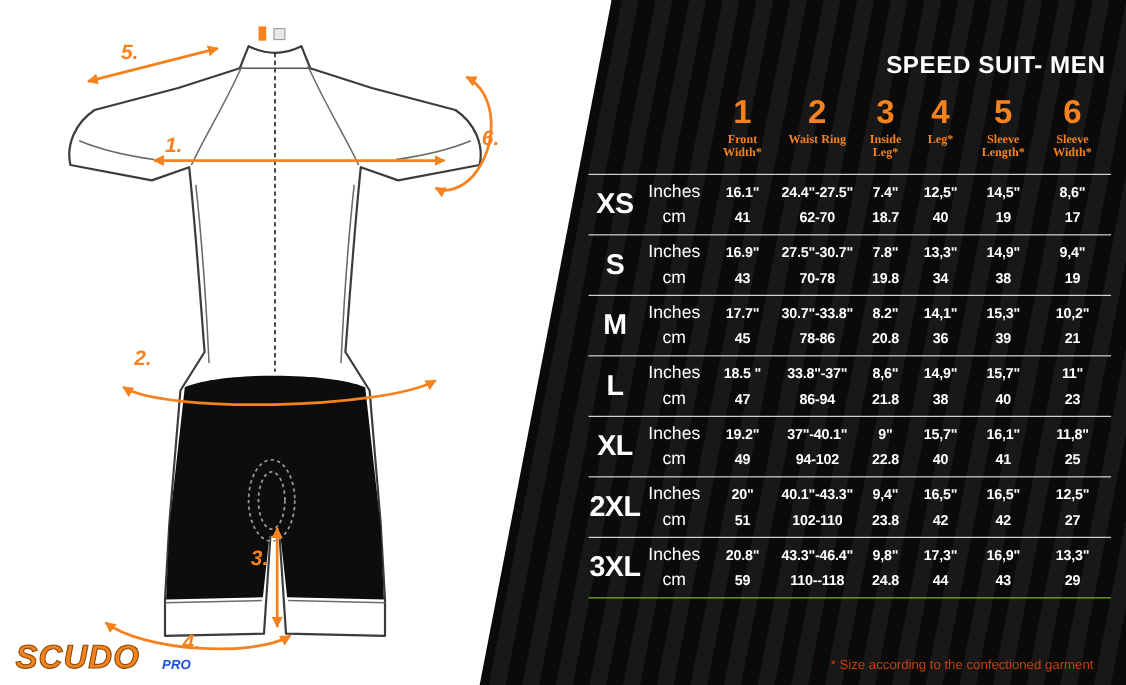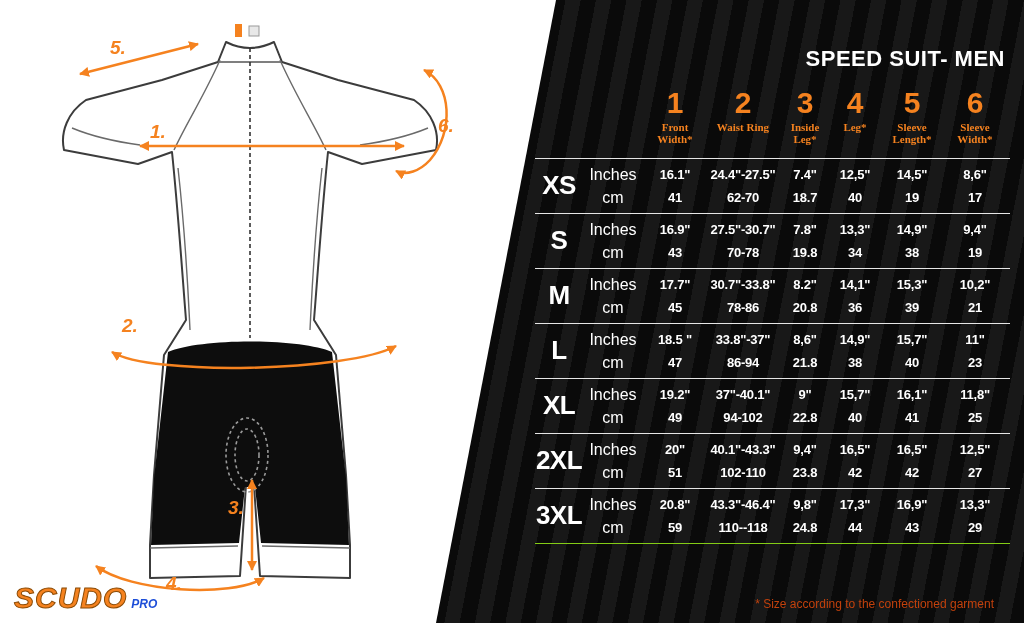--- a/index.html
+++ b/index.html
@@ -12,21 +12,21 @@
     position:absolute;inset:0;
     background:repeating-linear-gradient(101deg,#0a0a0a 0 15px,#181818 15px 30px);
   }
   
   .left-panel{
     position:absolute;top:0;left:0;width:560px;height:623px;background:#ffffff;
     clip-path:polygon(0 0,556px 0,436px 623px,0 623px);
   }
   .left-panel svg{position:absolute;top:0;left:0;}
   .m-label{font:italic 800 19px "Liberation Sans",sans-serif;fill:#F5821F;}
-  .logo{position:absolute;left:14px;bottom:10px;display:flex;align-items:flex-end;gap:4px;}
+  .logo{position:absolute;left:14px;bottom:10px;display:flex;align-items:flex-end;gap:20px;}
   .logo .big{
     font:italic 900 30px "Liberation Sans",sans-serif;color:#F5821F;
     letter-spacing:1px;-webkit-text-stroke:1px #8a4a05;line-height:1;
   }
   .logo .small{
     font:italic 800 12px "Liberation Sans",sans-serif;color:#1d4ed8;line-height:1.4;
   }
   
   .table-panel{position:absolute;left:535px;top:0;width:475px;height:623px;color:#fff;}
   .title{

